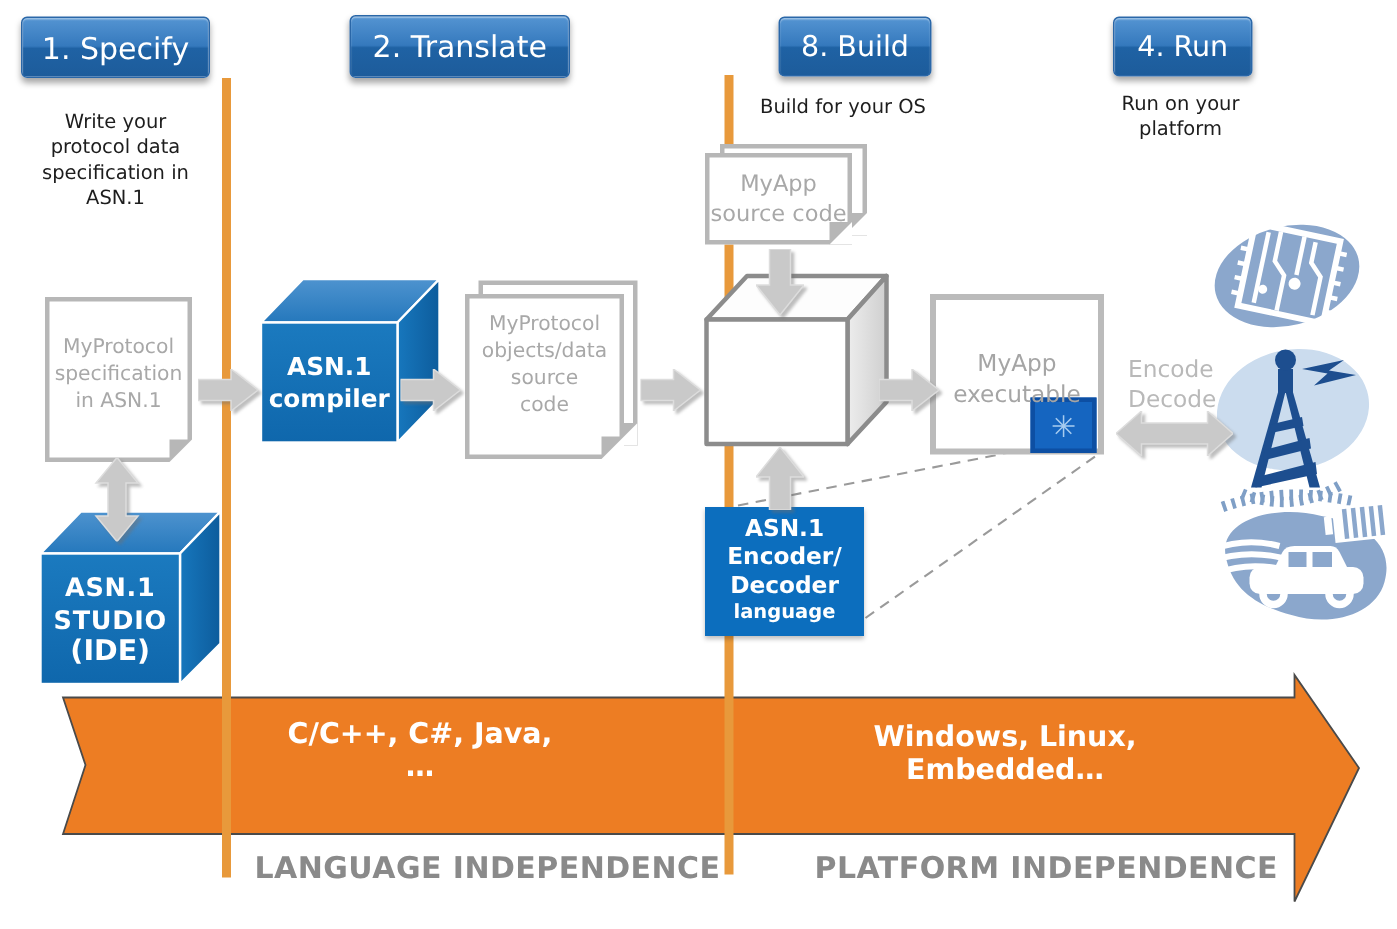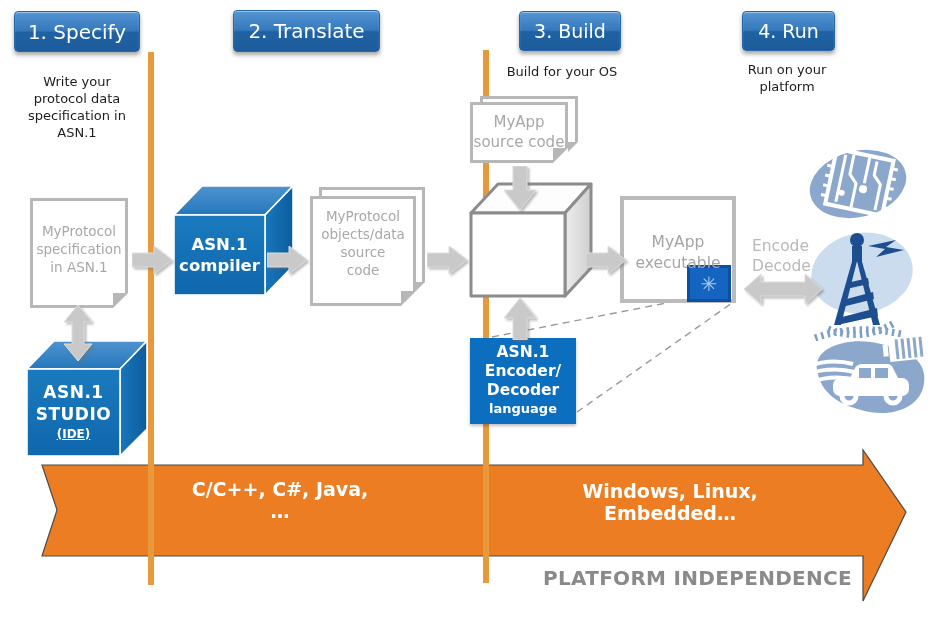--- a/index.html
+++ b/index.html
@@ -60,21 +60,21 @@
   <div class="divider" style="left:148px;top:52px;height:533px;"></div>
   <div class="divider" style="left:483px;top:50px;height:533px;"></div>
 
   <svg class="abs" style="left:0;top:0;z-index:3;" width="931" height="619">
     <line x1="492" y1="337" x2="692" y2="298" stroke="#9A9A9A" stroke-width="1.4" stroke-dasharray="7,5"></line>
     <line x1="577" y1="412" x2="732" y2="303" stroke="#9A9A9A" stroke-width="1.4" stroke-dasharray="7,5"></line>
   </svg>
 
   <div class="step-btn" style="left:14px;top:11px;width:124px;height:39px;">1. Specify</div>
   <div class="step-btn" style="left:233px;top:10px;width:145px;height:40px;">2. Translate</div>
-  <div class="step-btn" style="left:519px;top:11px;width:100px;height:38px;font-size:19px;">3. Build</div>
+  <div class="step-btn" style="left:519px;top:11px;width:100px;height:38px;font-size:19px;">8. Build</div>
   <div class="step-btn" style="left:742px;top:11px;width:91px;height:38px;font-size:19px;">4. Run</div>
 
   <div class="step-desc ml" style="left:10px;top:73px;width:134px;">Write your
 protocol data
 specification in
 ASN.1</div>
   <div class="step-desc ml" style="left:502px;top:63px;width:120px;">Build for your OS</div>
   <div class="step-desc ml" style="left:739px;top:61px;width:96px;">Run on your
 platform</div>
 
@@ -145,21 +145,21 @@
   </div>
 
   <svg class="cube" style="left:26px;top:339px;" width="122" height="118" viewBox="0 0 122 118">
     <polygon points="1,30 28,2 121,2 94,30" fill="url(#bt)" stroke="#fff" stroke-width="1.6"></polygon>
     <polygon points="94,30 121,2 121,90 94,117" fill="url(#br)" stroke="#fff" stroke-width="1.6"></polygon>
     <rect x="1" y="30" width="93" height="87" fill="url(#bf)" stroke="#fff" stroke-width="1.6"></rect>
   </svg>
   <div class="cube-label" style="left:27px;top:369px;width:93px;height:87px;color:#fff;">
     <div class="ml" style="font-weight:bold;font-size:17px;line-height:22px;letter-spacing:.5px;">ASN.1
 STUDIO</div>
-    <div style="font-weight:bold;font-size:12px;line-height:19px;text-decoration:underline;">(IDE)</div>
+    <div style="font-weight:bold;font-size:19px;line-height:19px;">(IDE)</div>
   </div>
 
   <svg class="flow-arrow" style="left:132px;top:246px;" width="40" height="28">
       <polygon points="0,7 22,7 22,0 40,14 22,28 22,21 0,21" fill="#C9C9C9" stroke="#DDDDDD" stroke-width="1"></polygon>
     </svg>
   <svg class="flow-arrow" style="left:267px;top:246px;" width="40" height="28">
       <polygon points="0,7 22,7 22,0 40,14 22,28 22,21 0,21" fill="#C9C9C9" stroke="#DDDDDD" stroke-width="1"></polygon>
     </svg>
   <svg class="flow-arrow" style="left:427px;top:246px;" width="40" height="28">
       <polygon points="0,7 22,7 22,0 40,14 22,28 22,21 0,21" fill="#C9C9C9" stroke="#DDDDDD" stroke-width="1"></polygon>
@@ -225,15 +225,16 @@
     <rect x="30" y="56" width="76" height="18" rx="7" fill="#fff"></rect>
     <rect x="56" y="46" width="12" height="10" fill="#8BA7CC"></rect>
     <rect x="72" y="46" width="13" height="10" fill="#8BA7CC"></rect>
     <circle cx="46" cy="74" r="7" fill="none" stroke="#fff" stroke-width="5"></circle>
     <circle cx="90" cy="74" r="7" fill="none" stroke="#fff" stroke-width="5"></circle>
   </svg>
 
   <div class="banner-label" style="left:180px;top:478px;width:200px;">C/C++, C#, Java, …</div>
   <div class="banner-label" style="left:520px;top:480px;width:300px;">Windows, Linux, Embedded…</div>
 
+  <div class="footer-label" style="left:155px;top:566px;width:340px;">LANGUAGE INDEPENDENCE</div>
   <div class="footer-label" style="left:530px;top:566px;width:335px;">PLATFORM INDEPENDENCE</div>
 
 </div>
 
 </body></html>

